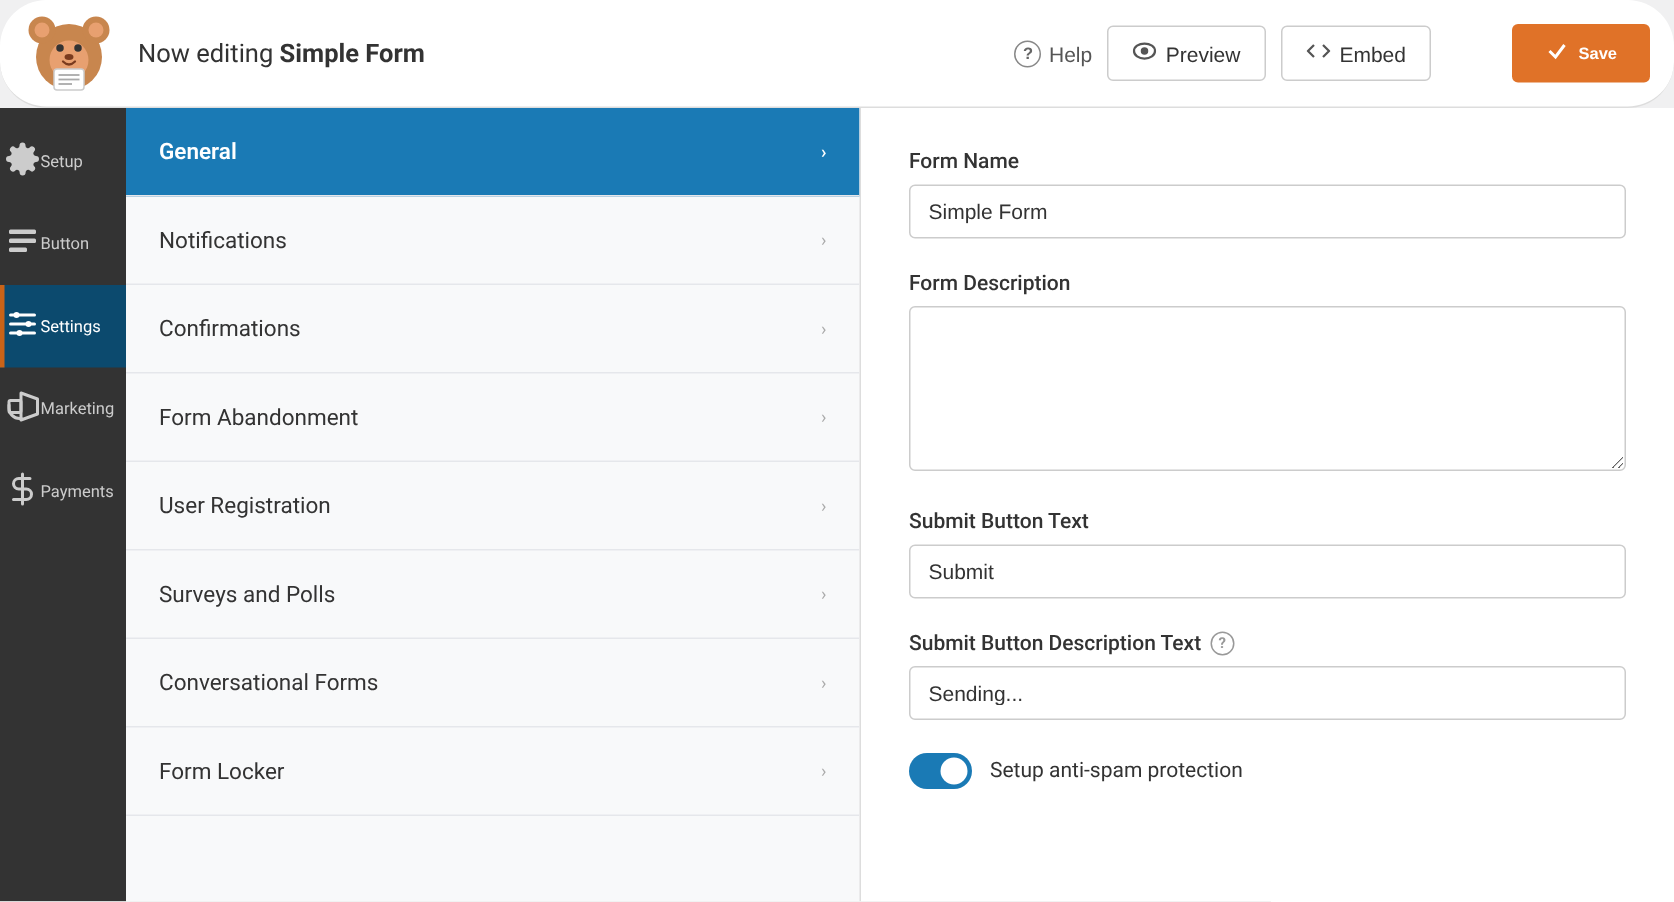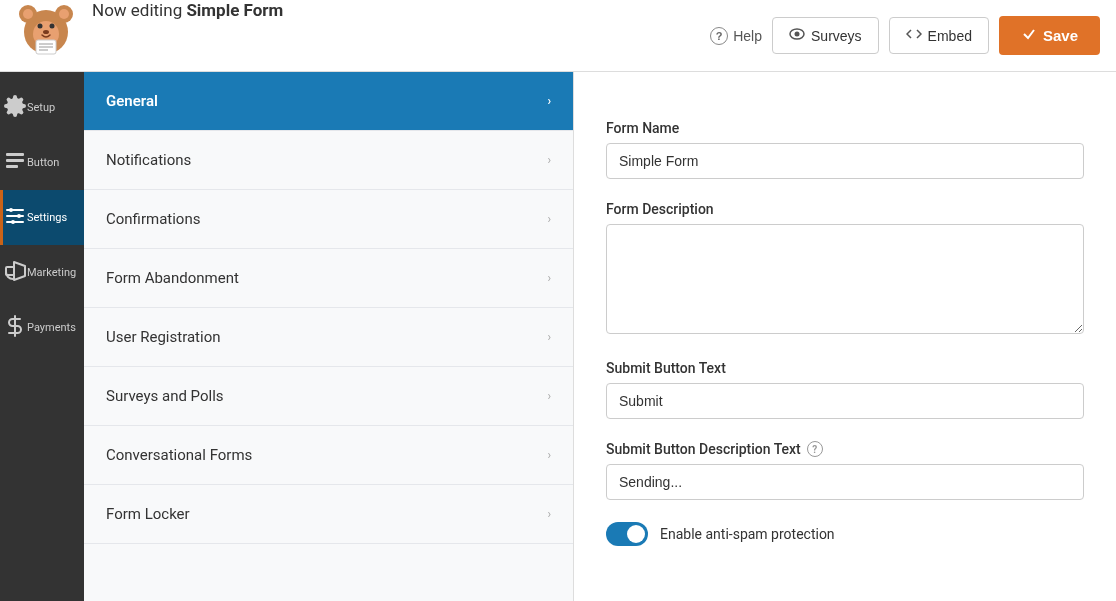--- a/index.html
+++ b/index.html
@@ -1,22 +1,23 @@
 <!DOCTYPE html>
 <html><head>
   <meta charset="utf-8">
   <style>
     * { box-sizing: border-box; margin: 0; padding: 0; }
     body { font-family: -apple-system, BlinkMacSystemFont, 'Segoe UI', Roboto, sans-serif; background: #f0f0f1; height: 601px; overflow: hidden; display: flex; flex-direction: column; }
 
     
     .topbar {
-      display: flex; background: #fff;
+      display: flex; align-items: center; background: #fff;
       padding: 0 16px; height: 72px; border-bottom: 1px solid #ddd;
       flex-shrink: 0;
+      border-radius: 31px;
     }
     .topbar-logo {
       width: 60px; height: 60px; margin-right: 16px; flex-shrink: 0;
     }
     .topbar-title {
       flex: 1; font-size: 17px; color: #333;
     }
     .topbar-title strong { font-weight: 700; }
     .topbar-actions { display: flex; align-items: center; gap: 10px; }
     .btn-help {
@@ -24,22 +25,22 @@
       display: flex; align-items: center; gap: 5px;
       font-size: 14px; color: #555;
     }
     .btn-outline {
       background: #fff; border: 1.5px solid #ccc; border-radius: 4px;
       padding: 8px 16px; cursor: pointer; font-size: 14px; color: #333;
       display: flex; align-items: center; gap: 6px;
     }
     .btn-primary {
       background: #e07228; border: none; border-radius: 4px;
-      padding: 10px 22px; cursor: pointer; font-size: 15px;
-      color: #fff; font-weight: 600; display: flex; align-items: center; gap: 6px;
+      padding: 10px 22px; cursor: pointer; font-size: 11px;
+      color: #fff; font-weight: 600; display: flex; align-items: center; gap: 6px; margin-left: 44px;
     }
 
     
     .main-layout {
       display: flex; flex: 1; overflow: hidden;
     }
 
     
     .icon-sidebar {
       width: 84px; background: #333; display: flex; flex-direction: column;
@@ -72,21 +73,21 @@
     .nav-chevron { color: #aaa; font-size: 12px; }
     .nav-item.active .nav-chevron { color: #fff; }
 
     
     .content-area {
       flex: 1; background: #fff; padding: 28px 32px; overflow-y: auto;
     }
     .field-group { margin-bottom: 22px; }
     .field-label {
       font-size: 14px; color: #333; margin-bottom: 7px; font-weight: 500;
-      display: flex; align-items: center; gap: 6px; margin-top: 20px;
+      display: flex; align-items: center; gap: 6px;
     }
     .field-input {
       width: 100%; border: 1px solid #ccc; border-radius: 4px;
       padding: 9px 12px; font-size: 14px; color: #333; background: #fff;
     }
     .field-textarea {
       width: 100%; border: 1px solid #ccc; border-radius: 4px;
       padding: 9px 12px; font-size: 14px; color: #333; background: #fff;
       height: 110px; resize: vertical;
     }
@@ -159,21 +160,21 @@
       <span style="width:18px;height:18px;border-radius:50%;border:1.5px solid #888;display:inline-flex;align-items:center;justify-content:center;font-size:11px;color:#666;font-weight:700;">?</span>
       <span>Help</span>
     </button>
     <button class="btn-outline">
       <span>
         <svg width="16" height="16" viewBox="0 0 16 16" fill="none" stroke="#555" stroke-width="1.5">
           <ellipse cx="8" cy="8" rx="7" ry="5"></ellipse>
           <circle cx="8" cy="8" r="2.5" fill="#555" stroke="none"></circle>
         </svg>
       </span>
-      <span>Surveys</span>
+      <span>Preview</span>
     </button>
     <button class="btn-outline">
       <span>
         <svg width="16" height="16" viewBox="0 0 16 16" fill="none" stroke="#555" stroke-width="1.5">
           <polyline points="5,4 1,8 5,12"></polyline>
           <polyline points="11,4 15,8 11,12"></polyline>
         </svg>
       </span>
       <span>Embed</span>
     </button>
@@ -319,18 +320,18 @@
         <span class="help-icon">?</span>
       </div>
       <input class="field-input" type="text" value="Sending..." style="">
     </div>
 
     <div class="toggle-row">
       <div class="toggle on">
         <div class="toggle-track"></div>
         <div class="toggle-thumb"></div>
       </div>
-      <span class="toggle-label">Enable anti-spam protection</span>
+      <span class="toggle-label">Setup anti-spam protection</span>
     </div>
 
   </div>
 
 </div>
 
 </body></html>

